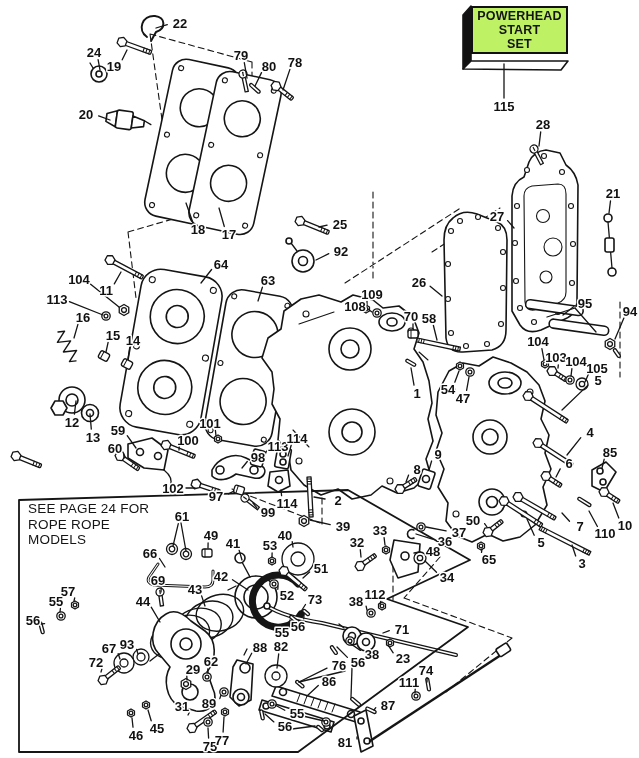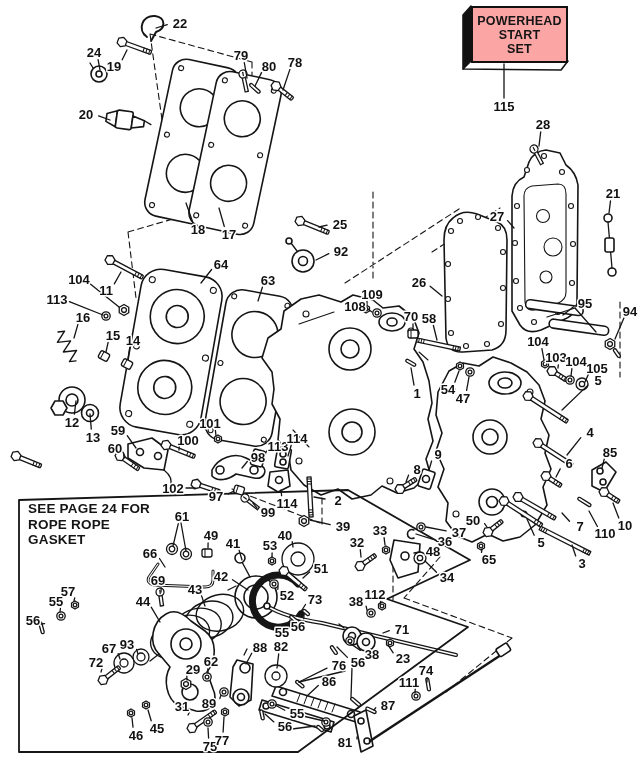--- a/index.html
+++ b/index.html
@@ -1,25 +1,25 @@
 <!DOCTYPE html>
 <html><head>
 <meta charset="utf-8">
 <style>
   html,body{margin:0;padding:0;background:#fff;}
   .stage{position:relative;width:639px;height:758px;background:#fff;overflow:hidden;
          font-family:"Liberation Sans",sans-serif;color:#151515;}
   svg{position:absolute;left:0;top:0;}
   .lbl{font:bold 13px "Liberation Sans",sans-serif;fill:#111;text-anchor:middle;
        paint-order:stroke;stroke:#fff;stroke-width:3px;}
-  .title-box{position:absolute;left:471px;top:6px;width:97px;height:57px;box-sizing:border-box;
-       border:2.2px solid #111;background:#fca5a5;display:flex;flex-direction:column;
+  .title-box{position:absolute;left:471px;top:6px;width:97px;height:48px;box-sizing:border-box;
+       border:2.2px solid #111;background:#bef264;display:flex;flex-direction:column;
        justify-content:center;align-items:center;font-weight:bold;font-size:12.5px;
        line-height:14px;text-align:center;letter-spacing:.2px;}
-  .note-box{position:absolute;left:28px;top:501px;font-weight:bold;font-size:13.5px;
+  .note-box{position:absolute;left:28px;top:501px;font-weight:normal;font-size:13.5px;
        line-height:15.5px;letter-spacing:.2px;}
 </style>
 </head>
 <body>
 
 <div class="stage">
 
 <svg id="art" width="639" height="758" viewBox="0 0 639 758" stroke-linejoin="round" stroke-linecap="round">
 
   <g stroke="#151515" stroke-width="1.1" fill="none" stroke-dasharray="6 4">
@@ -978,16 +978,16 @@
 
 <div class="title-box">
   <div>POWERHEAD</div>
   <div>START</div>
   <div>SET</div>
 </div>
 
 <div class="note-box">
   <div>SEE PAGE 24 FOR</div>
   <div>ROPE ROPE</div>
-  <div>GASKET</div>
+  <div>MODELS</div>
 </div>
 
 </div>
 
 </body></html>

